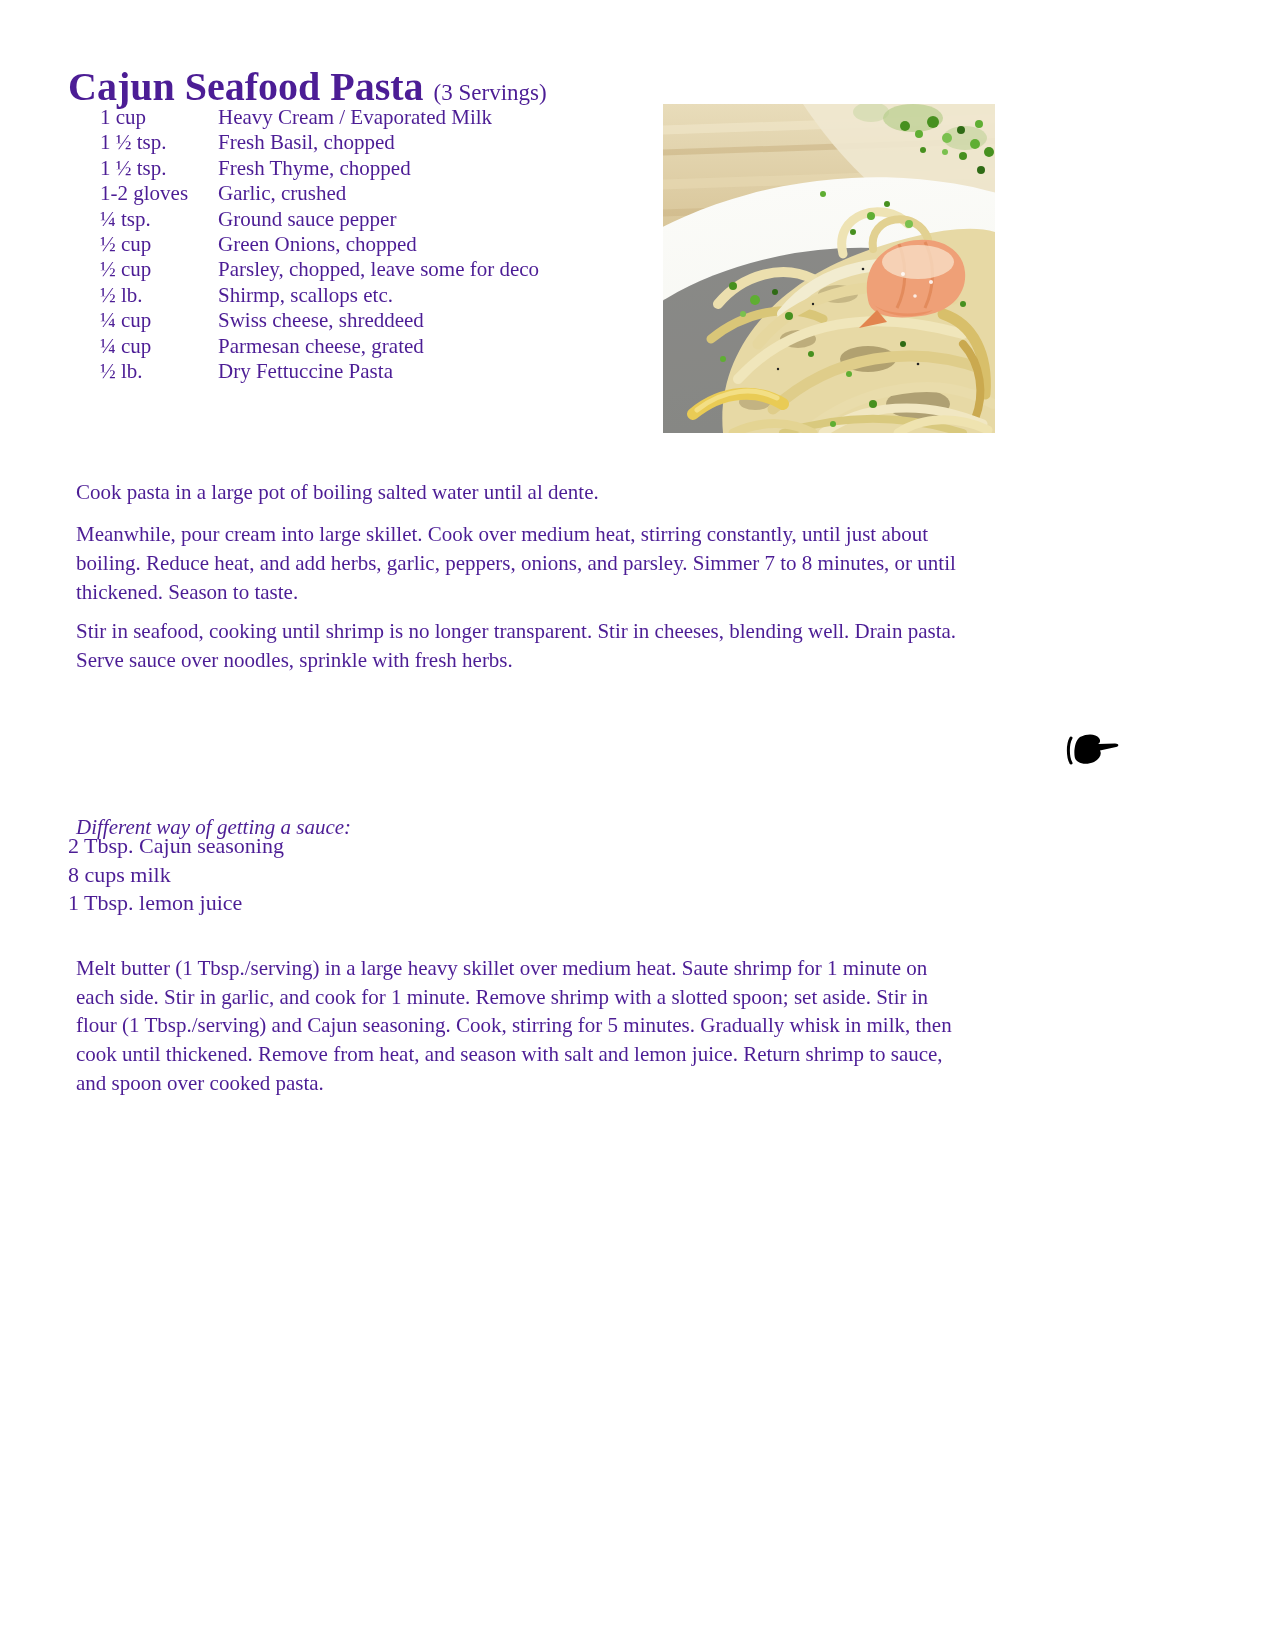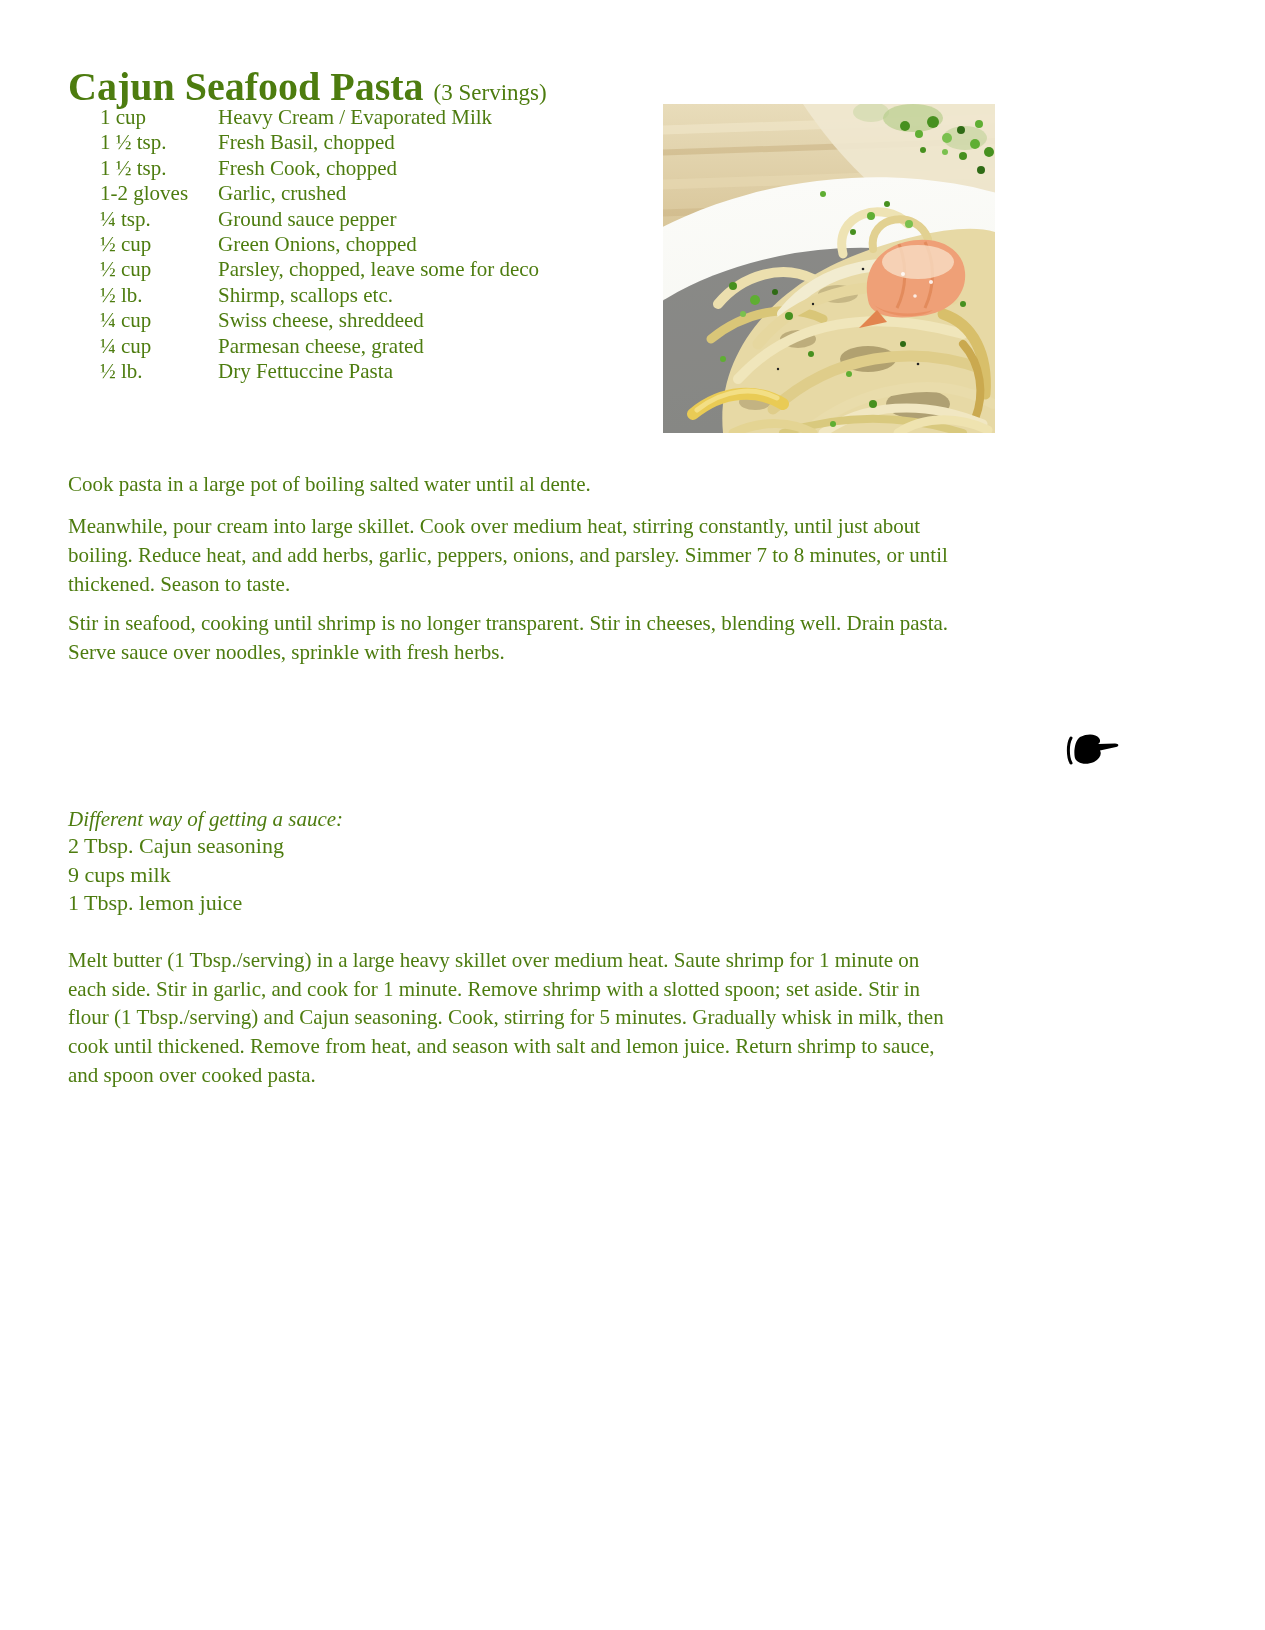--- a/index.html
+++ b/index.html
@@ -1,38 +1,38 @@
 <!DOCTYPE html>
 <html><head>
 <meta charset="utf-8">
 <style>
   html,body{margin:0;padding:0;background:#ffffff;}
   .page{
     position:relative;
     width:1265px;height:1630px;
     background:#ffffff;
     font-family:"Liberation Serif", serif;
-    color:#4d7c0f;
+    color:#4c1d95;
     overflow:hidden;
   }
   .title{
     position:absolute;left:68px;top:38px;
     font-size:40px;font-weight:bold;line-height:1.1;
     white-space:nowrap;
   }
   .servings{font-size:23px;font-weight:normal;}
   .ingredients{
     position:absolute;left:68px;top:105px;
     font-size:21px;line-height:25.4px;margin-left:32px;
   }
   .ing-row{display:flex;}
   .ing-amount{width:118px;flex:none;}
   .photo-wrap{position:absolute;left:663px;top:104px;width:332px;height:329px;}
   .para{
-    position:absolute;left:68px;margin:0;
+    position:absolute;left:68px;margin:8px;
     font-size:21px;line-height:29px;
     white-space:pre;
   }
   .p1{top:470px;}
   .p2{top:512px;}
   .p3{top:609px;}
   .alt-heading{top:805px;font-style:italic;}
   .alt-list{
     position:absolute;left:68px;top:832px;
     font-size:22px;line-height:28.6px;
@@ -53,21 +53,21 @@
     <div class="ing-row">
         <span class="ing-amount">1 cup</span>
         <span>Heavy Cream / Evaporated Milk</span>
       </div>
     <div class="ing-row">
         <span class="ing-amount">1 ½ tsp.</span>
         <span>Fresh Basil, chopped</span>
       </div>
     <div class="ing-row">
         <span class="ing-amount">1 ½ tsp.</span>
-        <span>Fresh Cook, chopped</span>
+        <span>Fresh Thyme, chopped</span>
       </div>
     <div class="ing-row">
         <span class="ing-amount">1-2 gloves</span>
         <span>Garlic, crushed</span>
       </div>
     <div class="ing-row">
         <span class="ing-amount">¼ tsp.</span>
         <span>Ground sauce pepper</span>
       </div>
     <div class="ing-row">
@@ -211,21 +211,21 @@
     <svg width="56" height="34" viewBox="0 0 56 34">
       <path d="M7,7 C3.5,13 3.5,26 7,32" fill="none" stroke="#000" stroke-width="3" stroke-linecap="round"></path>
       <path d="M16,6 C24,2 32,3 35,7 C37,9.5 36,12 34,13 L51,12.5 C55,12.8 55.5,15 52,16 L36,19.5 C38,23 36,28 30,31 C23,34 15,33 12,29 C9,25.5 10,10 16,6 Z" fill="#000"></path>
     </svg>
   </div>
 
   <p class="para alt-heading">Different way of getting a sauce:</p>
 
   <div class="alt-list">
     <div>2 Tbsp. Cajun seasoning</div>
-    <div>9 cups milk</div>
+    <div>8 cups milk</div>
     <div>1 Tbsp. lemon juice</div>
   </div>
 
   <p class="para alt-method">Melt butter (1 Tbsp./serving) in a large heavy skillet over medium heat. Saute shrimp for 1 minute on
 each side. Stir in garlic, and cook for 1 minute. Remove shrimp with a slotted spoon; set aside. Stir in
 flour (1 Tbsp./serving) and Cajun seasoning. Cook, stirring for 5 minutes. Gradually whisk in milk, then
 cook until thickened. Remove from heat, and season with salt and lemon juice. Return shrimp to sauce,
 and spoon over cooked pasta.</p>
 
 </div>

